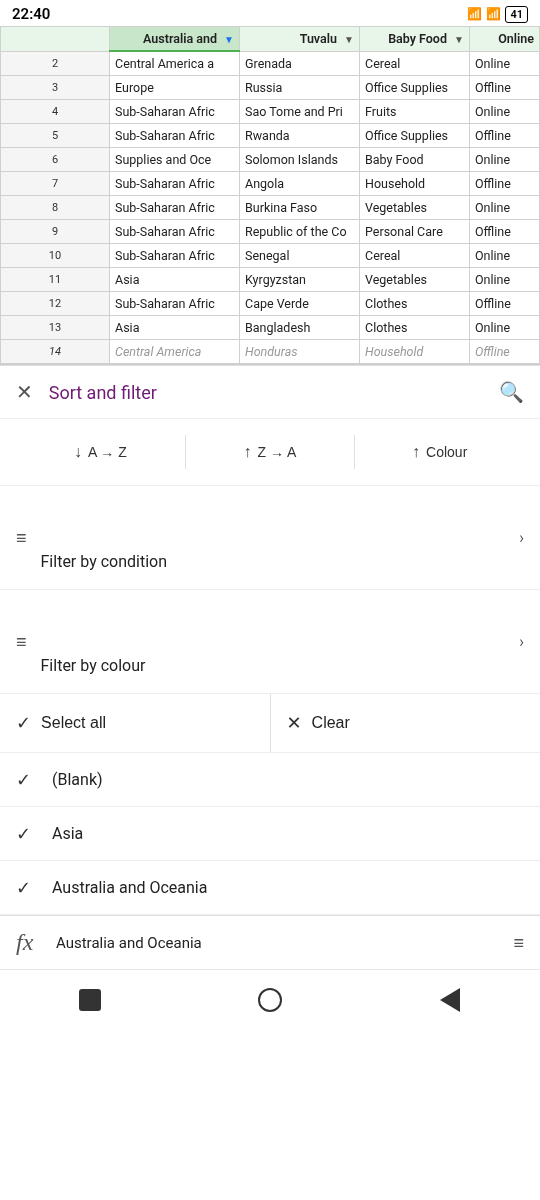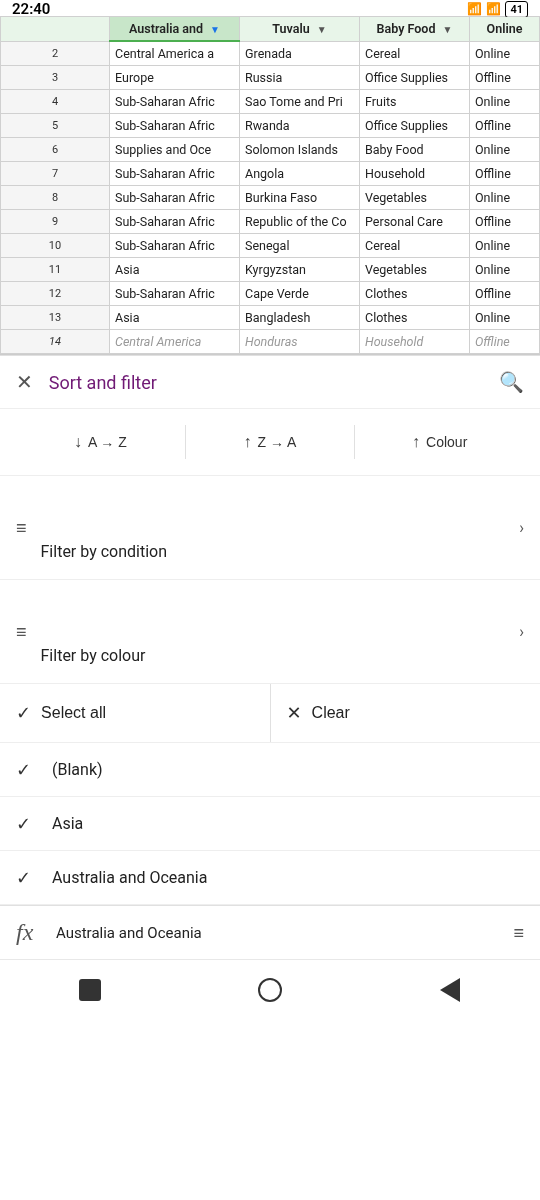--- a/index.html
+++ b/index.html
@@ -13,21 +13,21 @@
       overflow-x: hidden;
     }
 
     
     .status-bar {
       display: flex;
       justify-content: space-between;
       align-items: center;
       padding: 6px 12px 4px 12px;
       background: #fff;
-      height: 16px;
+      height: 26px;
     }
     .status-time {
       font-size: 15px;
       font-weight: 600;
       color: #000;
     }
     .status-icons {
       display: flex;
       align-items: center;
       gap: 4px;
@@ -53,21 +53,21 @@
       border: 1px solid #d0d0d0;
       padding: 4px 5px;
       white-space: nowrap;
       overflow: hidden;
       max-width: 130px;
       color: #222;
     }
     .spreadsheet thead th {
       background: #e8f5e9;
       font-weight: 600;
-      text-align: center;
+      text-align: right;
       color: #222;
       position: relative;
       margin-top: 9px;
     }
     .spreadsheet thead th.col-a {
       background: #c8e6c9;
       border-bottom: 2px solid #4caf50;
     }
     .spreadsheet tbody tr td:first-child {
       color: #333;

